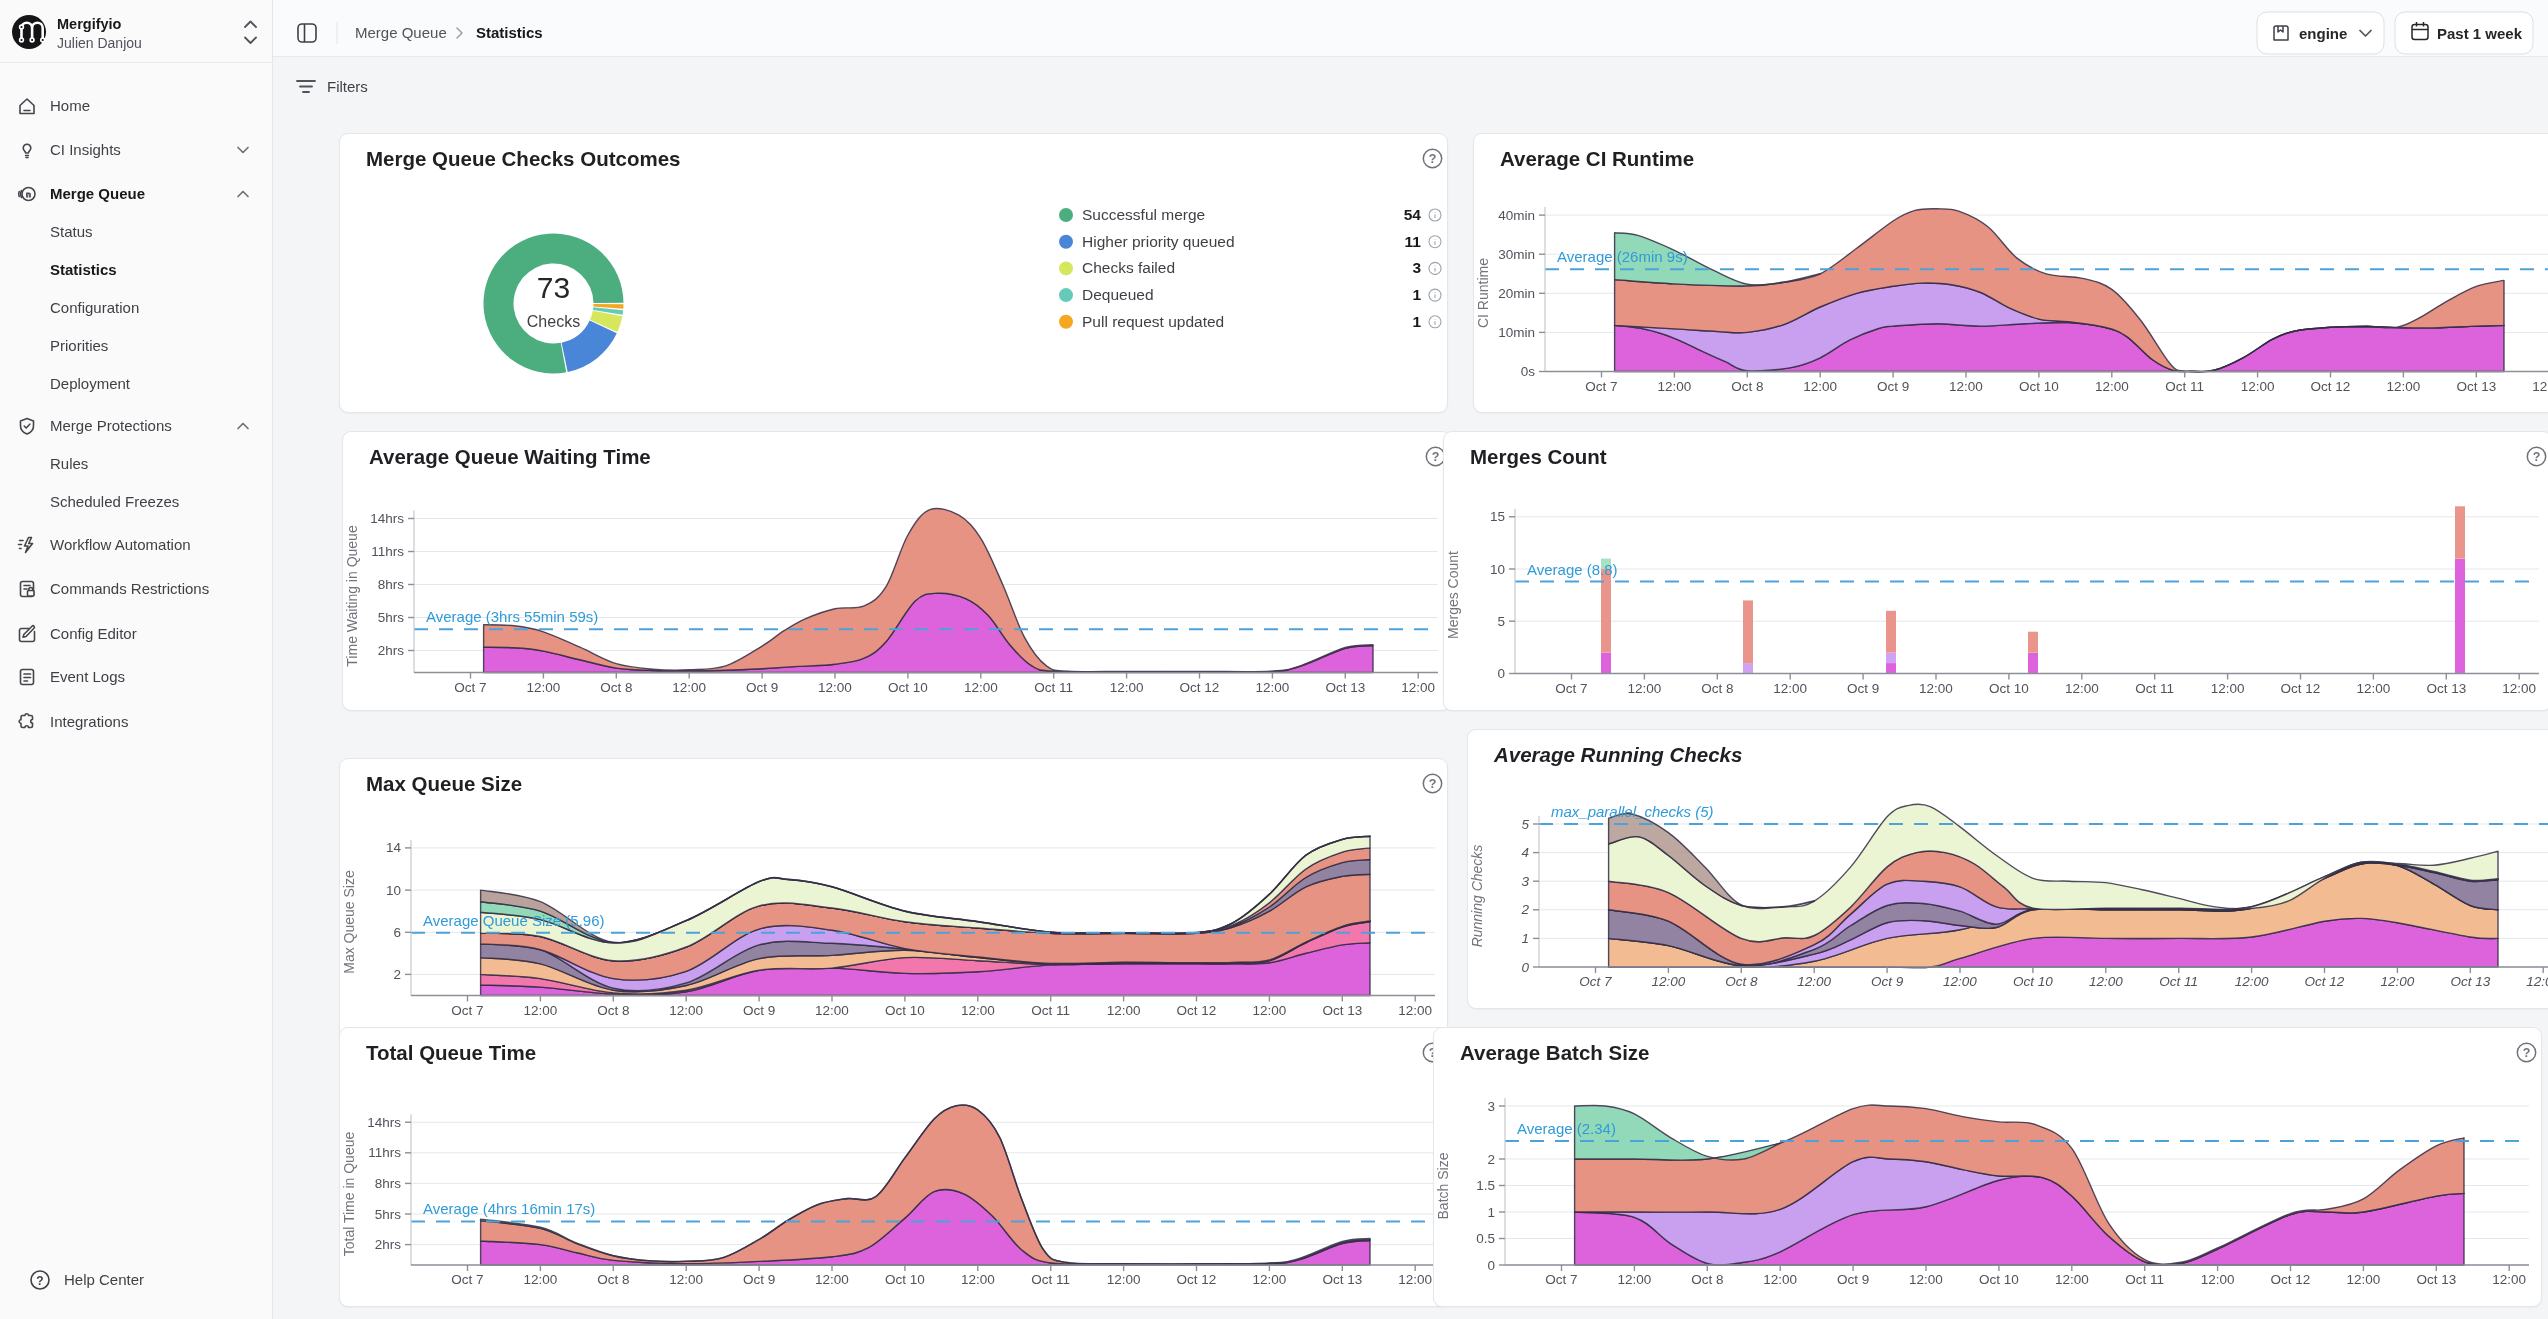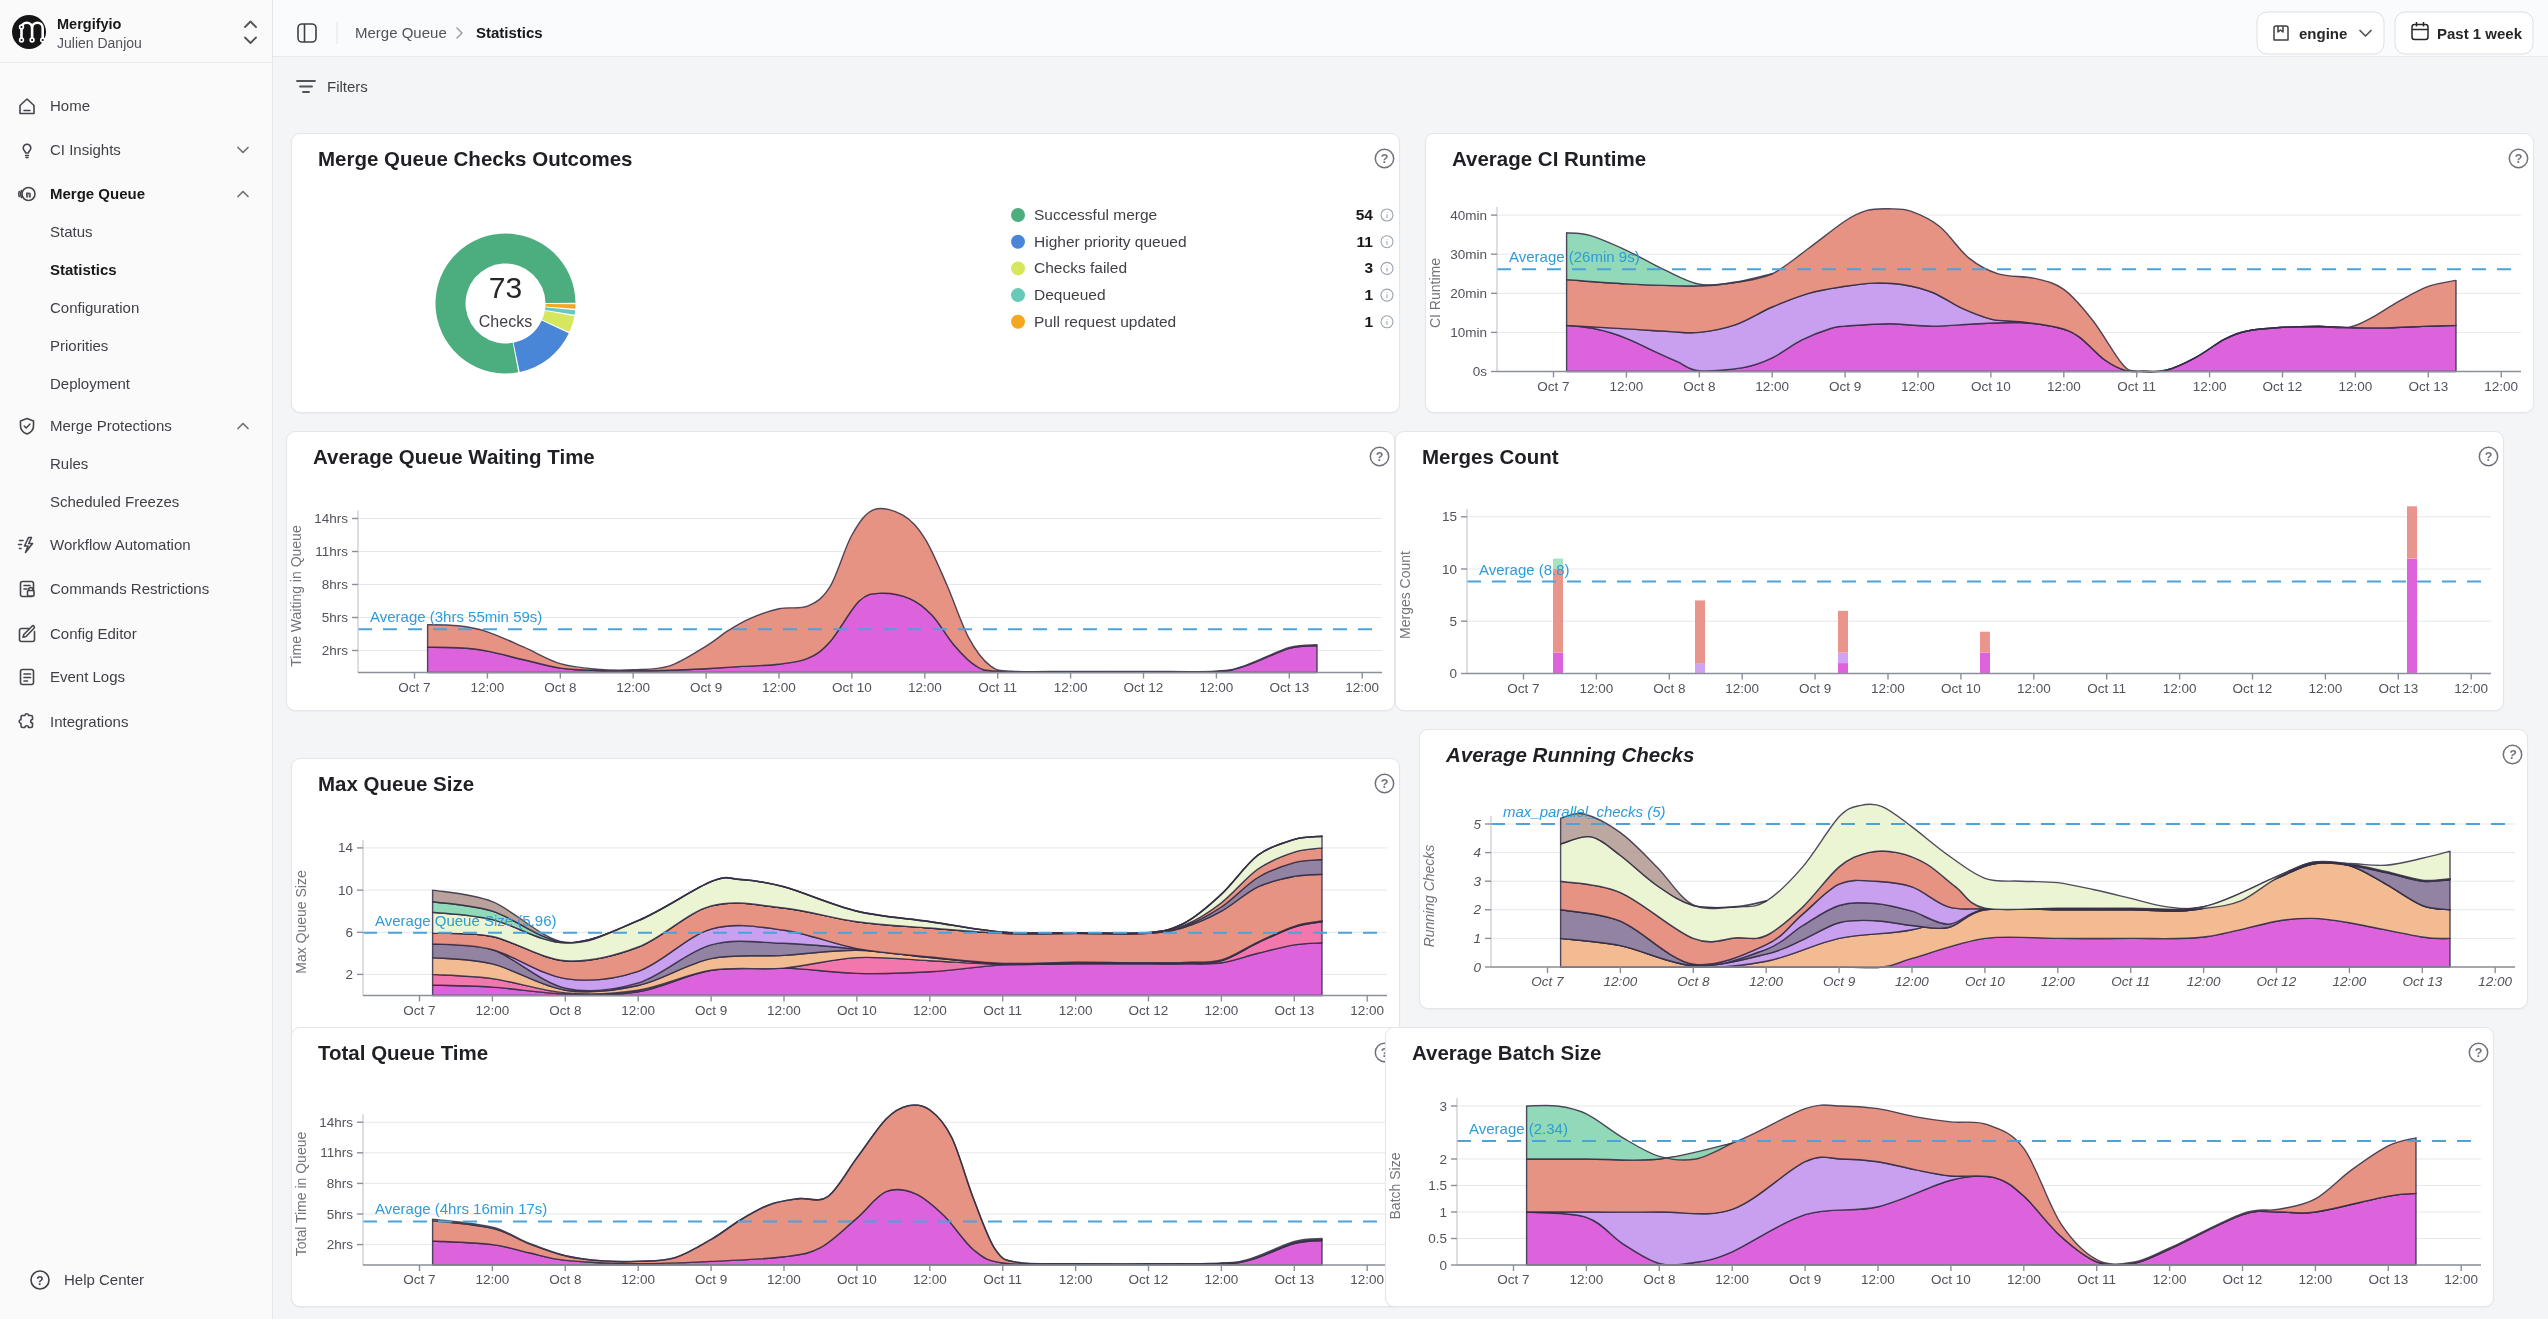--- a/index.html
+++ b/index.html
@@ -2,21 +2,21 @@
 <html><head><meta charset="utf-8">
 <style>
 * { margin:0; padding:0; box-sizing:border-box; }
 html,body { width:2548px; height:1319px; overflow:hidden; background:#f4f5f7;
   font-family:"Liberation Sans", sans-serif; }
 .sidebar { position:absolute; left:0; top:0; width:273px; height:1319px;
   background:#fafafa; border-right:1px solid #e5e6e8; }
 .topbar { position:absolute; left:273px; top:0; width:2275px; height:57px;
   background:#fafbfc; border-bottom:1px solid #e8e9eb; }
 .card { position:absolute; width:1109px; height:280px; background:#fff;
-  border:1px solid #e5e6e9; border-radius:9px; box-shadow:0 1px 2px rgba(16,24,40,.04); }
+  border:1px solid #e5e6e9; border-radius:9px; box-shadow:0 1px 2px rgba(16,24,40,.04);margin-left:48px; }
 svg text { font-family:"Liberation Sans", sans-serif; }
 </style></head>
 <body>
 <div class="topbar"></div>
 <div class="sidebar"></div>
 <div class="card" style="left:291px;top:133px;"><svg width="1109" height="280" viewBox="0 0 1109 280">
       <text x="26" y="32" font-size="20.5" font-weight="600" fill="#1f2024">Merge Queue Checks Outcomes</text>
 <g stroke="#71717a" fill="none" stroke-width="1.5">
         <circle cx="1092.5" cy="24.5" r="9.2"></circle>
       </g>
@@ -121,21 +121,21 @@
 <line x1="856.5" y1="237.5" x2="856.5" y2="243.5" stroke="#8b8f98" stroke-width="1.4"></line>
 <text x="856.5" y="256.5" font-size="13.5" fill="#52525b" text-anchor="middle">Oct 12</text>
 <line x1="929.4" y1="237.5" x2="929.4" y2="243.5" stroke="#8b8f98" stroke-width="1.4"></line>
 <text x="929.4" y="256.5" font-size="13.5" fill="#52525b" text-anchor="middle">12:00</text>
 <line x1="1002.3" y1="237.5" x2="1002.3" y2="243.5" stroke="#8b8f98" stroke-width="1.4"></line>
 <text x="1002.3" y="256.5" font-size="13.5" fill="#52525b" text-anchor="middle">Oct 13</text>
 <line x1="1075.2" y1="237.5" x2="1075.2" y2="243.5" stroke="#8b8f98" stroke-width="1.4"></line>
 <text x="1075.2" y="256.5" font-size="13.5" fill="#52525b" text-anchor="middle">12:00</text>
 <text x="14" y="159" font-size="14" fill="#74747c" text-anchor="middle" transform="rotate(-90 14 159)">CI Runtime</text>
     </svg></div>
-<div class="card" style="left:286px;top:431px;"><svg width="1109" height="280" viewBox="0 0 1109 280">
+<div class="card" style="left:294px;top:431px;"><svg width="1109" height="280" viewBox="0 0 1109 280">
       <text x="26" y="32" font-size="20.5" font-weight="600" fill="#1f2024">Average Queue Waiting Time</text>
 <g stroke="#71717a" fill="none" stroke-width="1.5">
         <circle cx="1092.5" cy="24.5" r="9.2"></circle>
       </g>
       <text x="1092.5" y="29" font-size="12.5" fill="#71717a" text-anchor="middle" font-weight="600">?</text>
 <line x1="71.0" y1="218.5" x2="1095.0" y2="218.5" stroke="#e5e7ea" stroke-width="1"></line>
 <line x1="71.0" y1="185.5" x2="1095.0" y2="185.5" stroke="#e5e7ea" stroke-width="1"></line>
 <line x1="71.0" y1="152.5" x2="1095.0" y2="152.5" stroke="#e5e7ea" stroke-width="1"></line>
 <line x1="71.0" y1="119.5" x2="1095.0" y2="119.5" stroke="#e5e7ea" stroke-width="1"></line>
 <line x1="71.0" y1="86.5" x2="1095.0" y2="86.5" stroke="#e5e7ea" stroke-width="1"></line>

